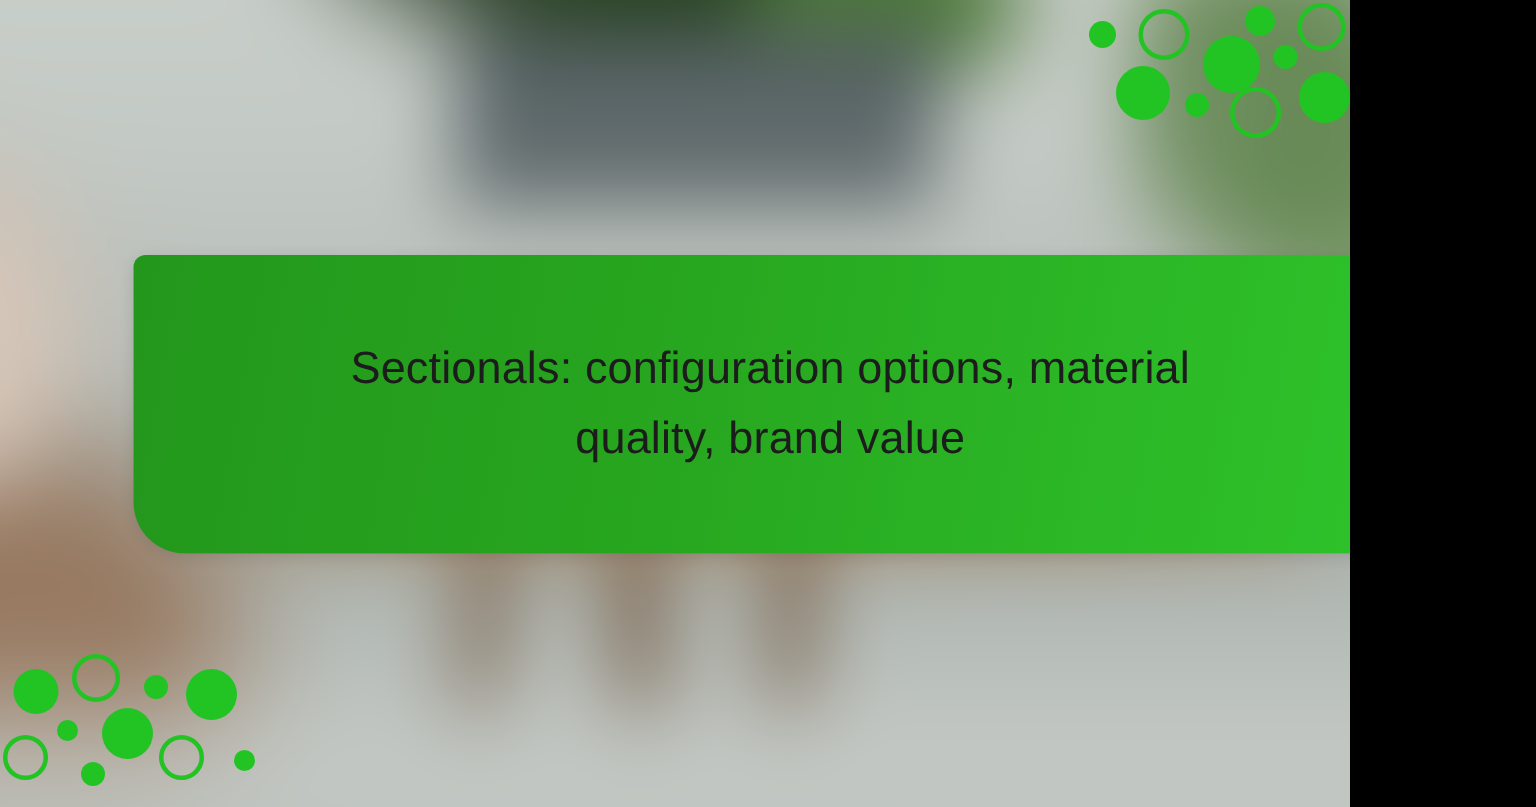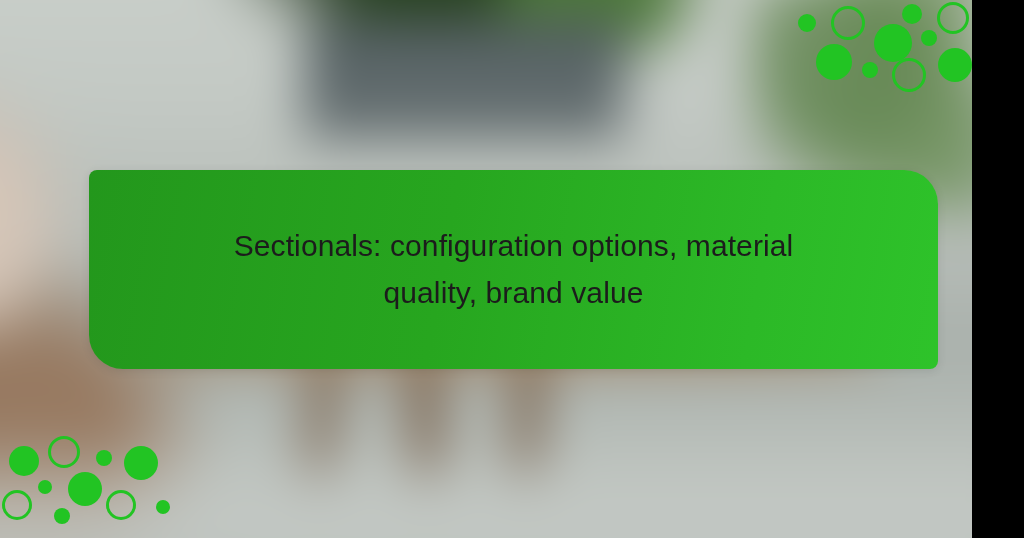--- a/index.html
+++ b/index.html
@@ -2,21 +2,21 @@
 <html><head>
 <meta charset="utf-8">
 <style>
   html, body {
     margin: 0;
     padding: 0;
     background: #000;
   }
   #stage {
     position: relative;
-    width: 972px;
+    width: 900px;
     height: 538px;
     overflow: hidden;
     font-family: "Liberation Sans", sans-serif;
     background: #9aa09a;
   }
 
   
   .bg-layer {
     position: absolute;
     inset: -60px;

